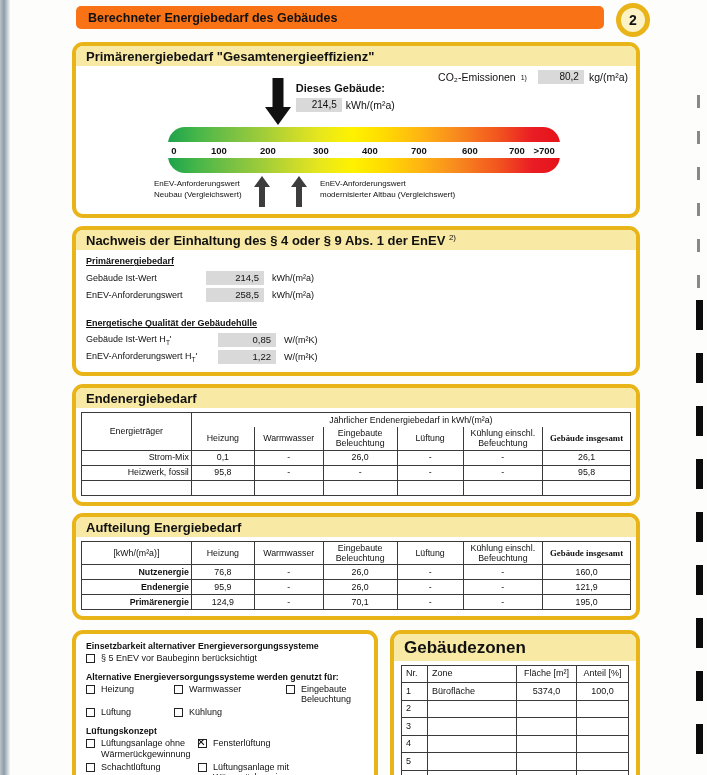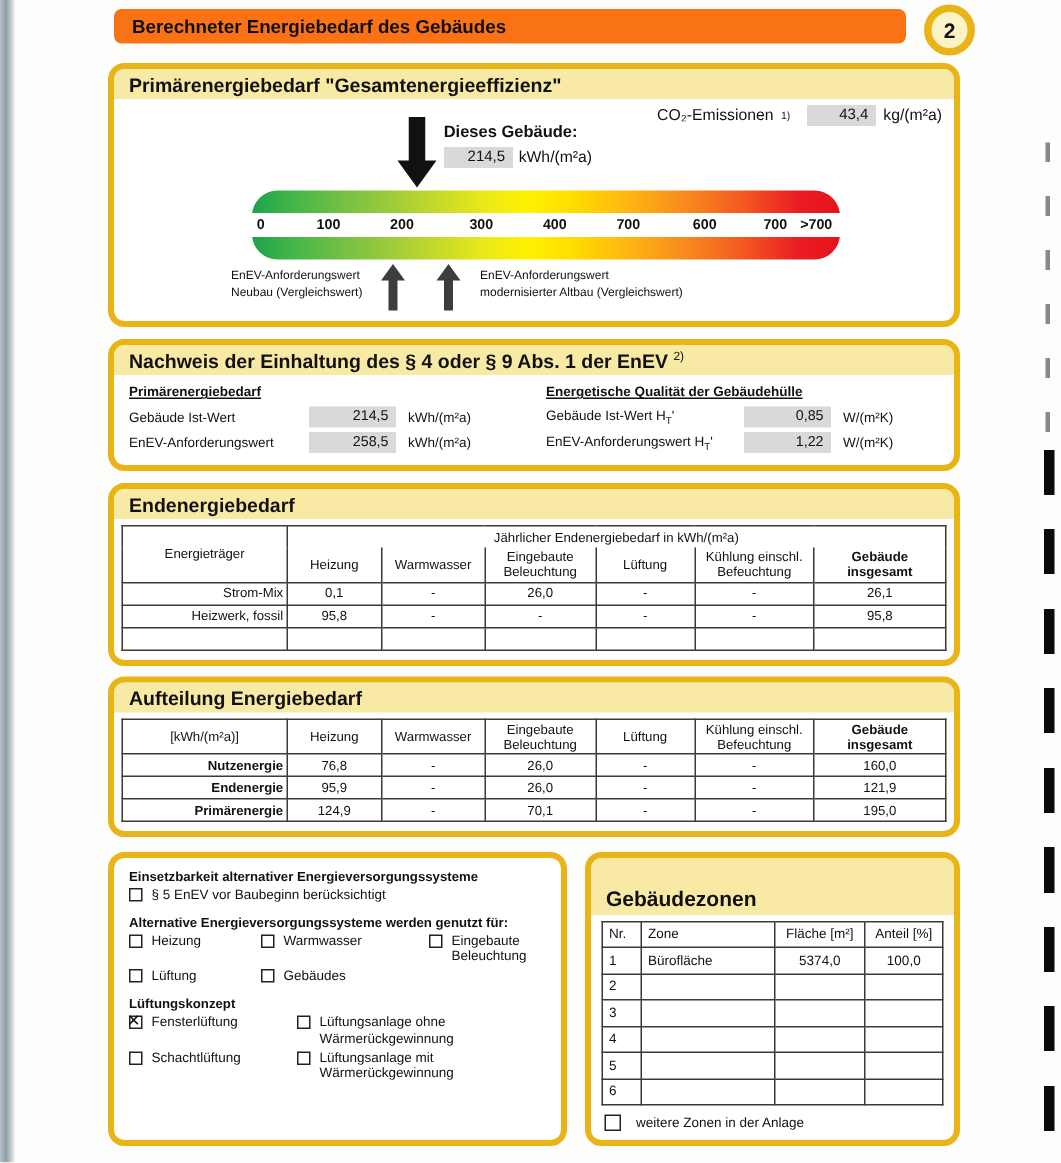--- a/index.html
+++ b/index.html
@@ -53,36 +53,36 @@
   .tick{position:absolute;top:50%;transform:translate(-50%,-50%);font-weight:700;font-size:9.5px;white-space:nowrap;}
   .up-arrow{position:absolute;top:110px;width:16px;height:32px;}
   .up-arrow .head{position:absolute;left:0;top:0;width:0;height:0;
     border-left:8px solid transparent;border-right:8px solid transparent;border-bottom:11px solid #3d3d3d;}
   .up-arrow .shaft{position:absolute;left:50%;transform:translateX(-50%);top:10px;width:6px;height:21px;background:#3d3d3d;}
   .ua1{left:calc(24% - 8px);} .ua2{left:calc(33.5% - 8px);}
   .arrow-lbl{position:absolute;top:113px;font-size:8px;line-height:1.35;}
   .al1{left:-14px;width:116px;} .al2{left:152px;width:230px;}
 
   
-  .b2-content{display:flex;padding:6px 10px 8px;gap:16px;font-size:9px;}
+  .b2-content{display:flex;padding:6px 10px 8px;gap:16px;font-size:9px;flex-direction:column;}
   .n-col{display:flex;flex-direction:column;gap:3px;}
   .n-col.left{width:262px;flex:none;} .n-col.right{flex:1;}
   .n-head{font-weight:700;text-decoration:underline;margin-bottom:2px;font-size:9px;}
   .n-row{display:flex;align-items:center;height:14px;}
   .n-row .lb{flex:none;} .n-col.left .lb{width:120px;} .n-col.right .lb{width:132px;}
   .n-row .chip{min-width:58px;margin-right:8px;font-size:9.5px;}
   .n-row sub{font-size:6.5px;}
 
   
   table.etable{border-collapse:collapse;width:calc(100% - 10px);margin:4px 5px 6px;table-layout:fixed;font-size:8.8px;}
   table.etable td{border:1px solid #3a3a3a;text-align:center;padding:1px 2px;line-height:1.15;height:12px;overflow:hidden;}
   table.etable td.span-hd{border-bottom:0;font-size:8.8px;}
   table.etable tr.hdr2 td{border-top:0;}
   table.etable td.c1{text-align:center;}
-  table.etable td.bld{font-weight:700;}
+  table.etable td.bld{font-weight:700;font-family:Liberation Serif, serif;}
   table.etable td.rowlbl{text-align:right;padding-left:6px;font-weight:700;}
   table.etable td.rowlbl-c{text-align:right;}
 
   
   .bottom-row{display:flex;gap:12px;margin-bottom:12px;align-items:stretch;}
   .sa-box{width:298px;flex:none;margin-bottom:0;}
   .gz-box{flex:1;margin-bottom:0;}
   .sa-content{padding:7px 10px 9px;font-size:9px;}
   .sa-h{font-weight:700;font-size:8.8px;margin-bottom:2px;}
   .opt{display:flex;align-items:flex-start;}
@@ -117,21 +117,21 @@
       <span>2</span>
     </div>
   </div>
 
   <div class="gbox" style="height:176px;box-sizing:border-box;">
     <div class="tbar">Primärenergiebedarf  "Gesamtenergieeffizienz"</div>
     <div class="b1-content">
       <div class="co2-row">
         <span>CO₂-Emissionen</span>
           <sup>1)</sup>
-        <span class="chip">43,4</span>
+        <span class="chip">80,2</span>
         <span>kg/(m²a)</span>
       </div>
       <div class="scale-wrap">
         <div class="down-arrow">
           <div class="shaft"></div>
             <div class="head"></div>
         </div>
         <div class="dg-label">Dieses Gebäude:</div>
         <div class="dg-value">
           <span class="chip">214,5</span>
@@ -335,49 +335,49 @@
           <div class="opt">
             <span class="cb"></span>
             <span class="txt">Eingebaute Beleuchtung</span>
           </div>
           <div class="opt">
             <span class="cb"></span>
             <span class="txt">Lüftung</span>
           </div>
           <div class="opt">
             <span class="cb"></span>
-            <span class="txt">Gebäudes</span>
+            <span class="txt">Kühlung</span>
           </div>
           <div></div>
         </div>
         <div class="sp8"></div>
         <div class="sa-h">Lüftungskonzept</div>
         <div class="sa-grid3">
           <div class="opt">
+            <span class="cb"></span>
+            <span class="txt">Lüftungsanlage ohne Wärmerückgewinnung</span>
+          </div>
+          <div class="opt">
             <span class="cb checked"></span>
             <span class="txt">Fensterlüftung</span>
           </div>
           <div class="opt">
             <span class="cb"></span>
-            <span class="txt">Lüftungsanlage ohne Wärmerückgewinnung</span>
-          </div>
-          <div class="opt">
-            <span class="cb"></span>
             <span class="txt">Schachtlüftung</span>
           </div>
           <div class="opt">
             <span class="cb"></span>
             <span class="txt">Lüftungsanlage mit Wärmerückgewinnung</span>
           </div>
         </div>
       </div>
     </div>
 
     <div class="gbox gz-box">
-      <div class="tbar" style="font-size:14px;padding:19px 10px 3px;">Gebäudezonen</div>
+      <div class="tbar" style="font-size:17px;padding:4px 10px 3px;">Gebäudezonen</div>
       <table class="ztable">
         <colgroup>
             <col style="width:26px">
             <col>
             <col style="width:60px">
             <col style="width:52px">
           </colgroup>
         <tbody>
             <tr>
           <td>Nr.</td>

